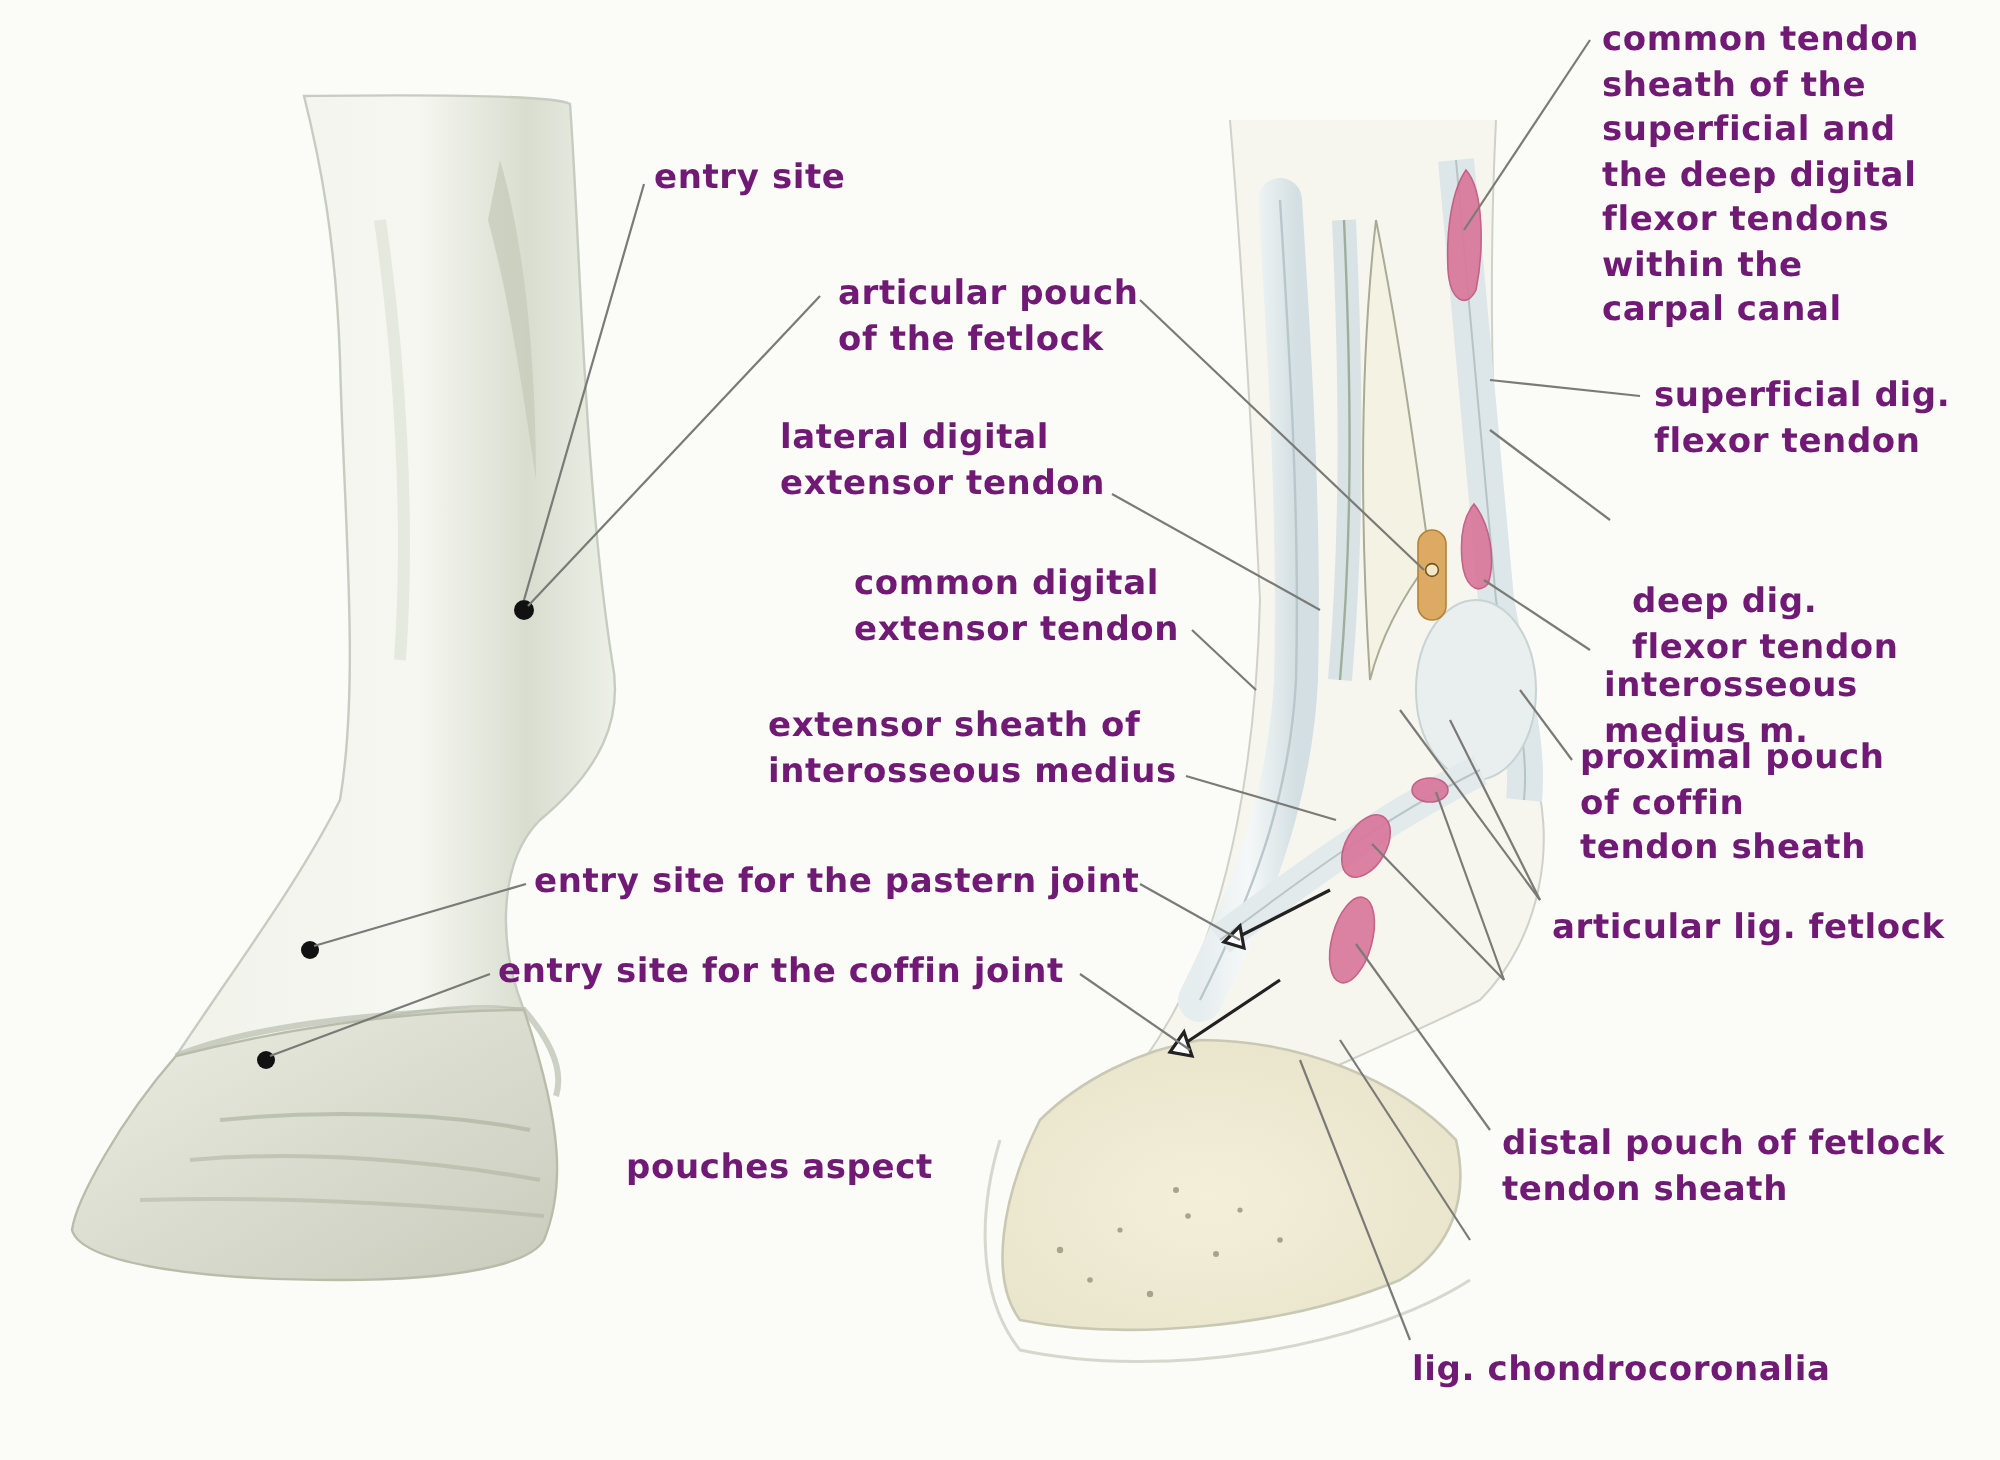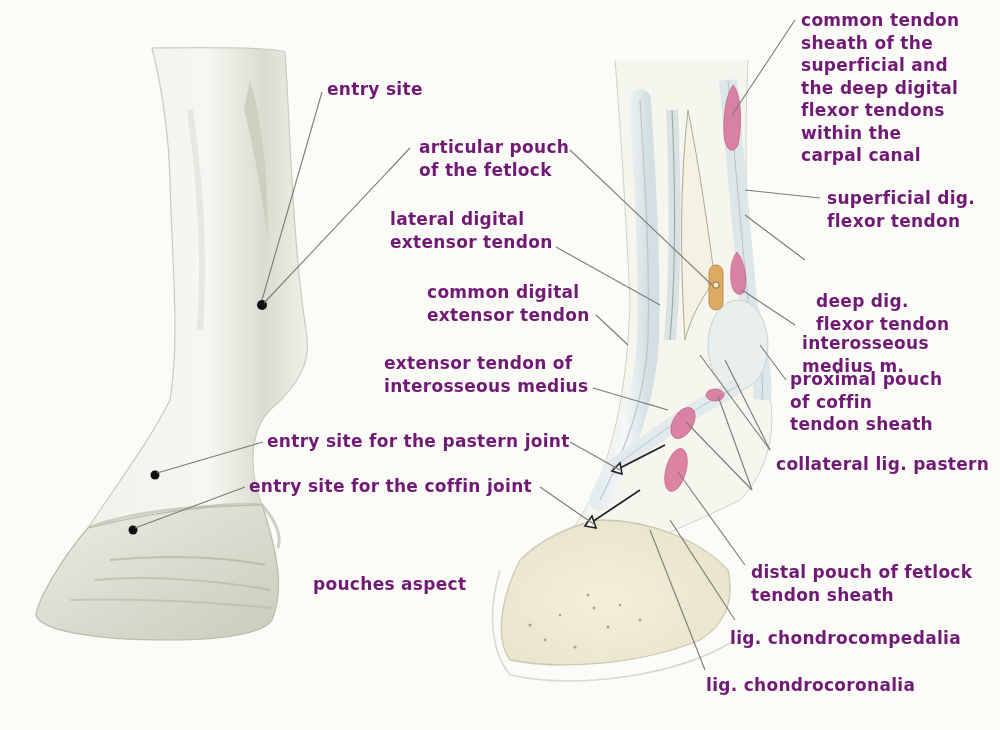--- a/index.html
+++ b/index.html
@@ -164,37 +164,36 @@
   <div class="label" style="left:249px; top:475px;">entry site for the coffin joint</div>
   <div class="label" style="left:267px; top:430px;">entry site for the pastern joint</div>
   <div class="label" style="left:313px; top:573px;">pouches aspect</div>
 
   <div class="label" style="left:419px; top:136px; text-align:left;">articular pouch
 of the fetlock</div>
   <div class="label" style="left:390px; top:208px;">lateral digital
 extensor tendon</div>
   <div class="label" style="left:427px; top:281px;">common digital
 extensor tendon</div>
-  <div class="label" style="left:384px; top:352px;">extensor tendon of
+  <div class="label" style="left:384px; top:352px;">extensor sheath of
 interosseous medius</div>
 
   <div class="label" style="left:801px; top:9px;">common tendon
 sheath of the
 superficial and
 the deep digital
 flexor tendons
 within the
 carpal canal</div>
   <div class="label" style="left:827px; top:187px;">superficial dig.
 flexor tendon</div>
   <div class="label" style="left:816px; top:262px;margin-top:28px;">deep dig.
 flexor tendon</div>
   <div class="label" style="left:802px; top:332px;">interosseous
 medius m.</div>
   <div class="label" style="left:790px; top:368px;">proximal pouch
 of coffin
 tendon sheath</div>
-  <div class="label" style="left:776px; top:453px;">collateral lig. pastern</div>
+  <div class="label" style="left:776px; top:453px;">articular lig. fetlock</div>
   <div class="label" style="left:751px; top:561px;">distal pouch of fetlock
 tendon sheath</div>
-  <div class="label" style="left:730px; top:627px;">lig. chondrocompedalia</div>
   <div class="label" style="left:706px; top:674px;">lig. chondrocoronalia</div>
 </div>
 
 </body></html>

